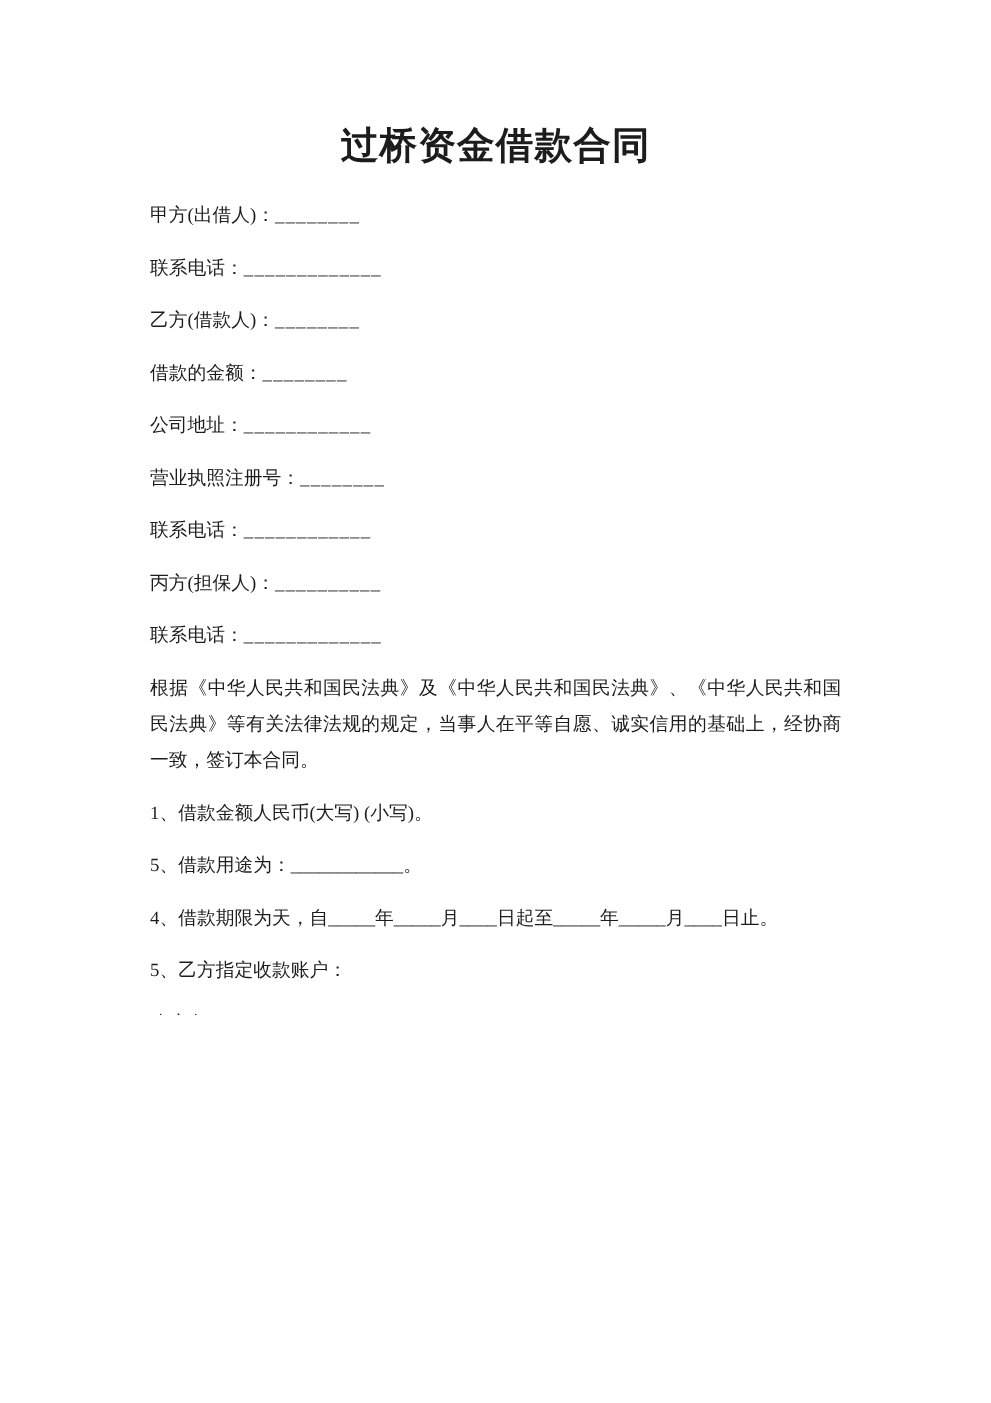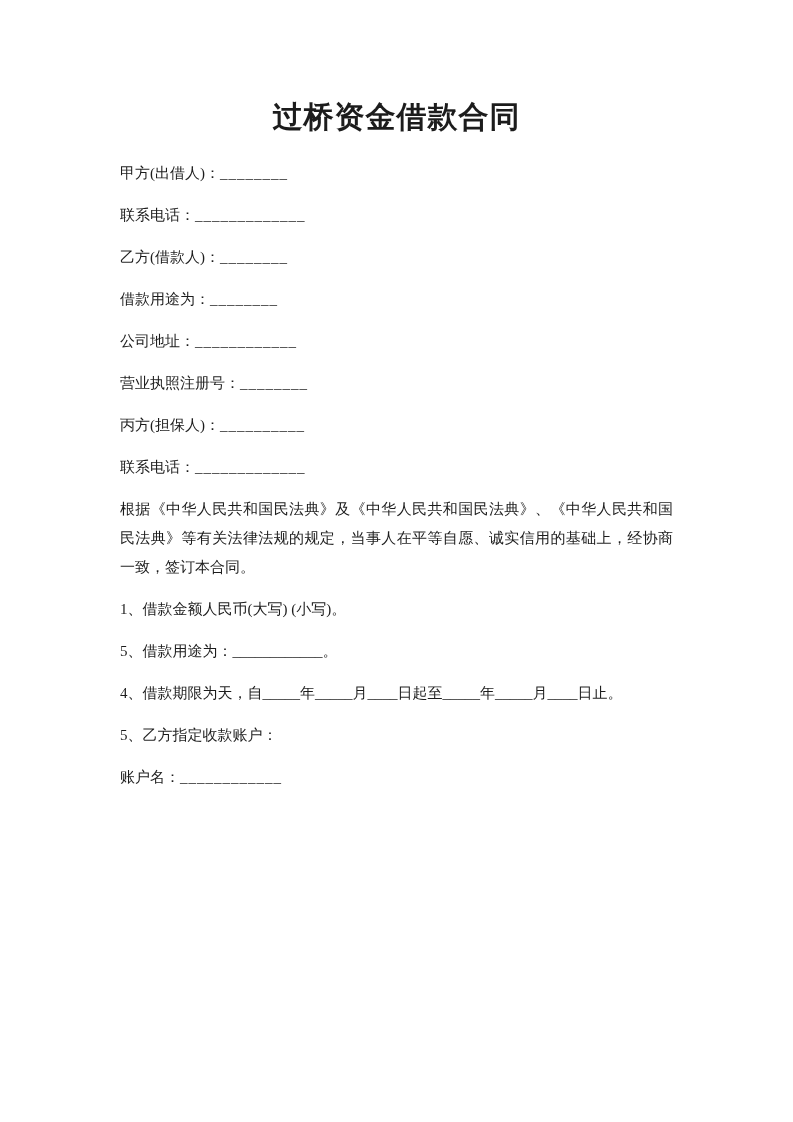--- a/index.html
+++ b/index.html
@@ -59,31 +59,34 @@
 
   <p class="field">
     <span>联系电话：</span><span class="blank">_____________</span>
   </p>
 
   <p class="field">
     <span>乙方(借款人)：</span><span class="blank">________</span>
   </p>
 
   <p class="field">
-    <span>借款用途为：</span><span class="blank">________</span>
+    <span>借款的金额：</span><span class="blank">________</span>
   </p>
 
   <p class="field">
     <span>公司地址：</span><span class="blank">____________</span>
   </p>
 
   <p class="field">
     <span>营业执照注册号：</span><span class="blank">________</span>
   </p>
 
+  <p class="field">
+    <span>联系电话：</span><span class="blank">____________</span>
+  </p>
 
   <p class="field">
     <span>丙方(担保人)：</span><span class="blank">__________</span>
   </p>
 
 
 
   <p class="field">
     <span>联系电话：</span><span class="blank">_____________</span>
   </p>

